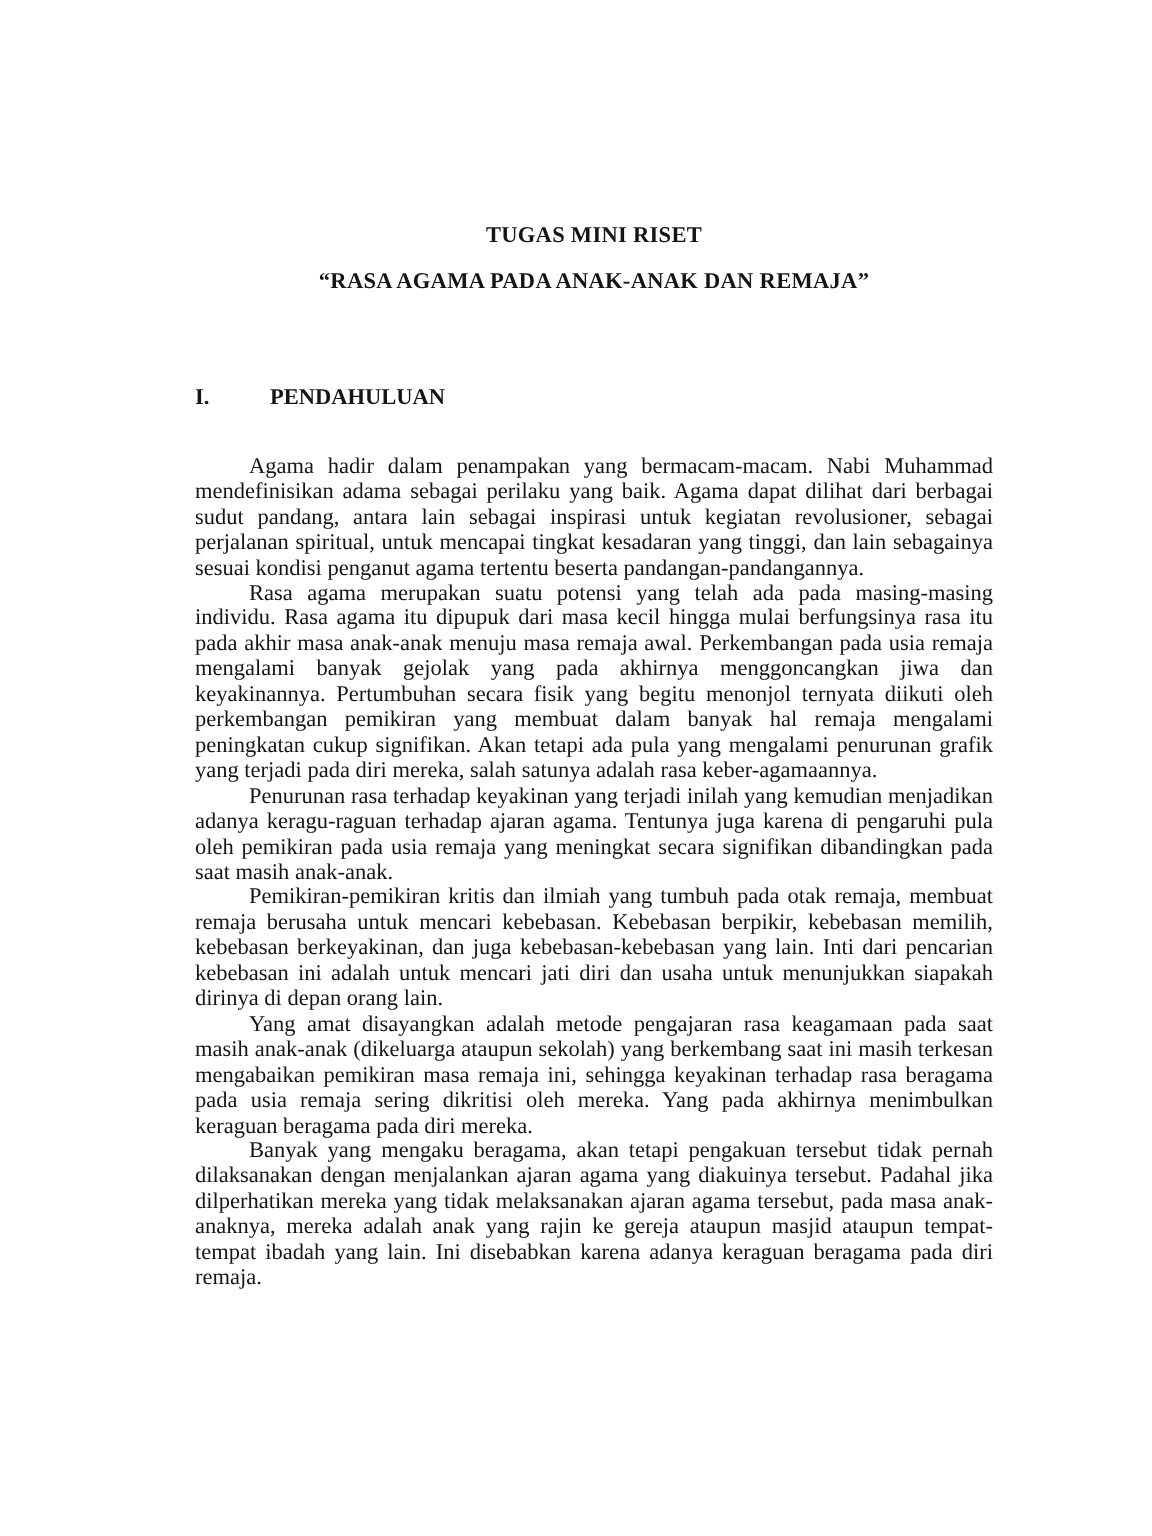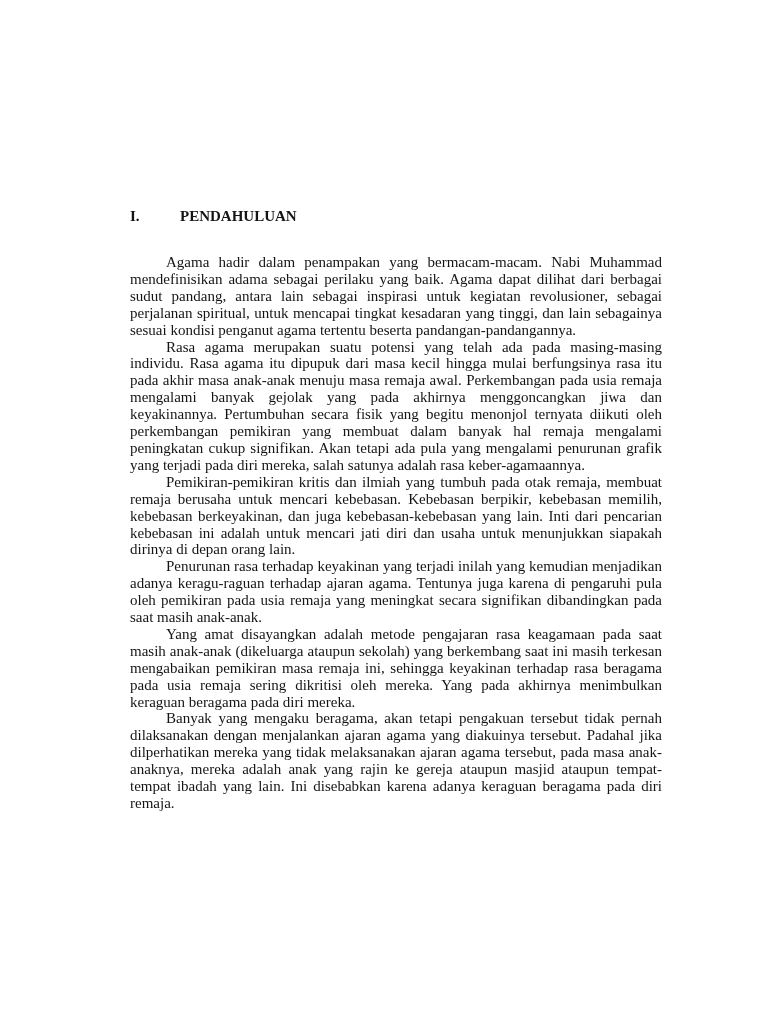--- a/index.html
+++ b/index.html
@@ -61,29 +61,33 @@
   .body-text p {
     text-indent: 36px;
   }
 </style>
 </head>
 <body>
 
 <div class="page">
   <div class="content">
 
+    <div class="title-block">
+      <h1 class="doc-title">TUGAS MINI RISET</h1>
+      <h2 class="doc-subtitle">“RASA AGAMA PADA ANAK-ANAK DAN REMAJA”</h2>
+    </div>
 
     <div class="section-heading">
       <span class="section-number">I.</span>
       <span class="section-title">PENDAHULUAN</span>
     </div>
 
     <div class="body-text">
       <p>Agama hadir dalam penampakan yang bermacam-macam. Nabi Muhammad mendefinisikan adama sebagai perilaku yang baik. Agama dapat dilihat dari berbagai sudut pandang, antara lain sebagai inspirasi untuk kegiatan revolusioner, sebagai perjalanan spiritual, untuk mencapai tingkat kesadaran yang tinggi, dan lain sebagainya sesuai kondisi penganut agama tertentu beserta pandangan-pandangannya.</p>
       <p>Rasa agama merupakan suatu potensi yang telah ada pada masing-masing individu. Rasa agama itu dipupuk dari masa kecil hingga mulai berfungsinya rasa itu pada akhir masa anak-anak menuju masa remaja awal. Perkembangan pada usia remaja mengalami banyak gejolak yang pada akhirnya menggoncangkan jiwa dan keyakinannya. Pertumbuhan secara fisik yang begitu menonjol ternyata diikuti oleh perkembangan pemikiran yang membuat dalam banyak hal remaja mengalami peningkatan cukup signifikan. Akan tetapi ada pula yang mengalami penurunan grafik yang terjadi pada diri mereka, salah satunya adalah rasa keber-agamaannya.</p>
+      <p>Penurunan rasa terhadap keyakinan yang terjadi inilah yang kemudian menjadikan adanya keragu-raguan terhadap ajaran agama. Tentunya juga karena di pengaruhi pula oleh pemikiran pada usia remaja yang meningkat secara signifikan dibandingkan pada saat masih anak-anak.</p>
       <p>Pemikiran-pemikiran kritis dan ilmiah yang tumbuh pada otak remaja, membuat remaja berusaha untuk mencari kebebasan. Kebebasan berpikir, kebebasan memilih, kebebasan berkeyakinan, dan juga kebebasan-kebebasan yang lain. Inti dari pencarian kebebasan ini adalah untuk mencari jati diri dan usaha untuk menunjukkan siapakah dirinya di depan orang lain.</p>
-      <p>Penurunan rasa terhadap keyakinan yang terjadi inilah yang kemudian menjadikan adanya keragu-raguan terhadap ajaran agama. Tentunya juga karena di pengaruhi pula oleh pemikiran pada usia remaja yang meningkat secara signifikan dibandingkan pada saat masih anak-anak.</p>
       <p>Yang amat disayangkan adalah metode pengajaran rasa keagamaan pada saat masih anak-anak (dikeluarga ataupun sekolah) yang berkembang saat ini masih terkesan mengabaikan pemikiran masa remaja ini, sehingga keyakinan terhadap rasa beragama pada usia remaja sering dikritisi oleh mereka. Yang pada akhirnya menimbulkan keraguan beragama pada diri mereka.</p>
       <p>Banyak yang mengaku beragama, akan tetapi pengakuan tersebut tidak pernah dilaksanakan dengan menjalankan ajaran agama yang diakuinya tersebut. Padahal jika dilperhatikan mereka yang tidak melaksanakan ajaran agama tersebut, pada masa anak-anaknya, mereka adalah anak yang rajin ke gereja ataupun masjid ataupun tempat-tempat ibadah yang lain. Ini disebabkan karena adanya keraguan beragama pada diri remaja.</p>
     </div>
 
   </div>
 </div>
 
 </body></html>

